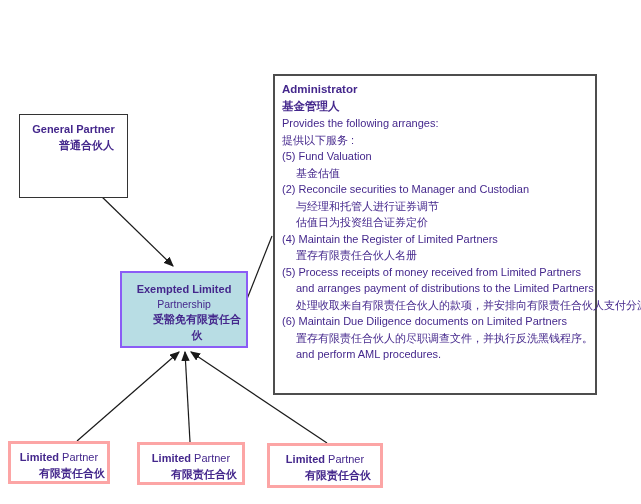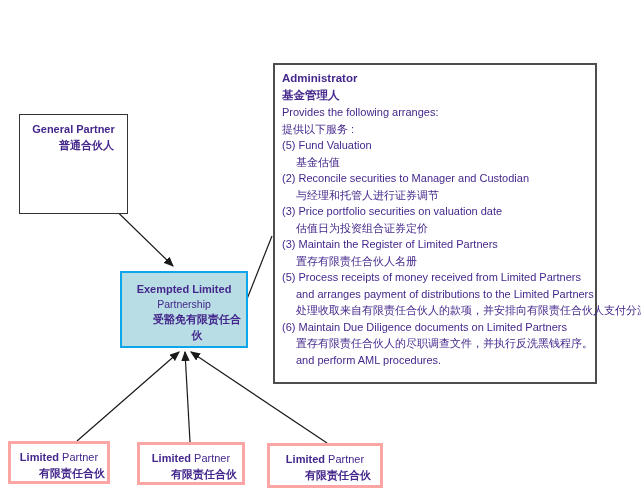--- a/index.html
+++ b/index.html
@@ -14,33 +14,33 @@
     overflow:hidden;
   }
   .title{
     position:absolute;left:0;top:22px;width:641px;text-align:center;
     font-size:22px;color:#111;letter-spacing:1px;font-weight:400;
   }
   svg.connectors{position:absolute;left:0;top:0;width:641px;height:504px;}
   .box{position:absolute;box-sizing:border-box;background:#fff;text-align:center;color:var(--purple);}
   .box .en{font-size:11px;font-weight:bold;line-height:15px;}
   .box .zh{font-size:11px;font-weight:bold;line-height:16px;margin-left:26px;}
-  .gp{left:19px;top:114px;width:109px;height:100px;border:1px solid #333;padding-top:7px;}
+  .gp{left:19px;top:114px;width:109px;height:84px;border:1px solid #333;padding-top:7px;}
   .elp{
-    left:120px;top:271px;width:128px;height:77px;border:2px solid #0ea5e9;
+    left:120px;top:271px;width:128px;height:77px;border:2px solid #8b5cf6;
     background:var(--elp-fill);padding-top:9px;
   }
   .elp .sub{font-size:10.5px;font-weight:400;line-height:14px;}
   .lp{border:3px solid #fca5a5;padding-top:6px;}
   .lp1{left:8px;top:441px;width:102px;height:43px;}
   .lp2{left:137px;top:442px;width:108px;height:43px;}
   .lp3{left:267px;top:443px;width:116px;height:45px;}
   .lp .rest{font-weight:400;}
   .admin{
-    left:273px;top:63px;width:324px;height:321px;border:2px solid #4d4d4d;
+    left:273px;top:74px;width:324px;height:321px;border:2px solid #4d4d4d;
     text-align:left;padding:5px 0 0 7px;
   }
   .admin .hd{font-size:11.5px;font-weight:bold;line-height:17px;white-space:nowrap;}
   .admin .ln{font-size:11px;font-weight:400;line-height:16.5px;white-space:nowrap;}
   .admin .ind{padding-left:14px;}
 </style>
 </head>
 <body>
 
 <div class="canvas">
@@ -72,23 +72,22 @@
 
   <div class="box admin">
     <div class="hd">Administrator</div>
     <div class="hd">基金管理人</div>
     <div class="ln">Provides the following arranges:</div>
     <div class="ln">提供以下服务 :</div>
     <div class="ln">(5) Fund Valuation</div>
     <div class="ln ind">基金估值</div>
     <div class="ln">(2) Reconcile securities to Manager and Custodian</div>
     <div class="ln ind">与经理和托管人进行证券调节</div>
-    <div class="ln">(3) Price portfolio securities on valuation date</div>
     <div class="ln ind">估值日为投资组合证券定价</div>
-    <div class="ln">(3) Maintain the Register of Limited Partners</div>
+    <div class="ln">(4) Maintain the Register of Limited Partners</div>
     <div class="ln ind">置存有限责任合伙人名册</div>
     <div class="ln">(5) Process receipts of money received from Limited Partners</div>
     <div class="ln ind">and arranges payment of distributions to the Limited Partners</div>
     <div class="ln ind">处理收取来自有限责任合伙人的款项，并安排向有限责任合伙人支付分派</div>
     <div class="ln">(6) Maintain Due Diligence documents on Limited Partners</div>
     <div class="ln ind">置存有限责任合伙人的尽职调查文件，并执行反洗黑钱程序。</div>
     <div class="ln ind">and perform AML procedures.</div>
   </div>
 
   <div class="box lp lp1">

